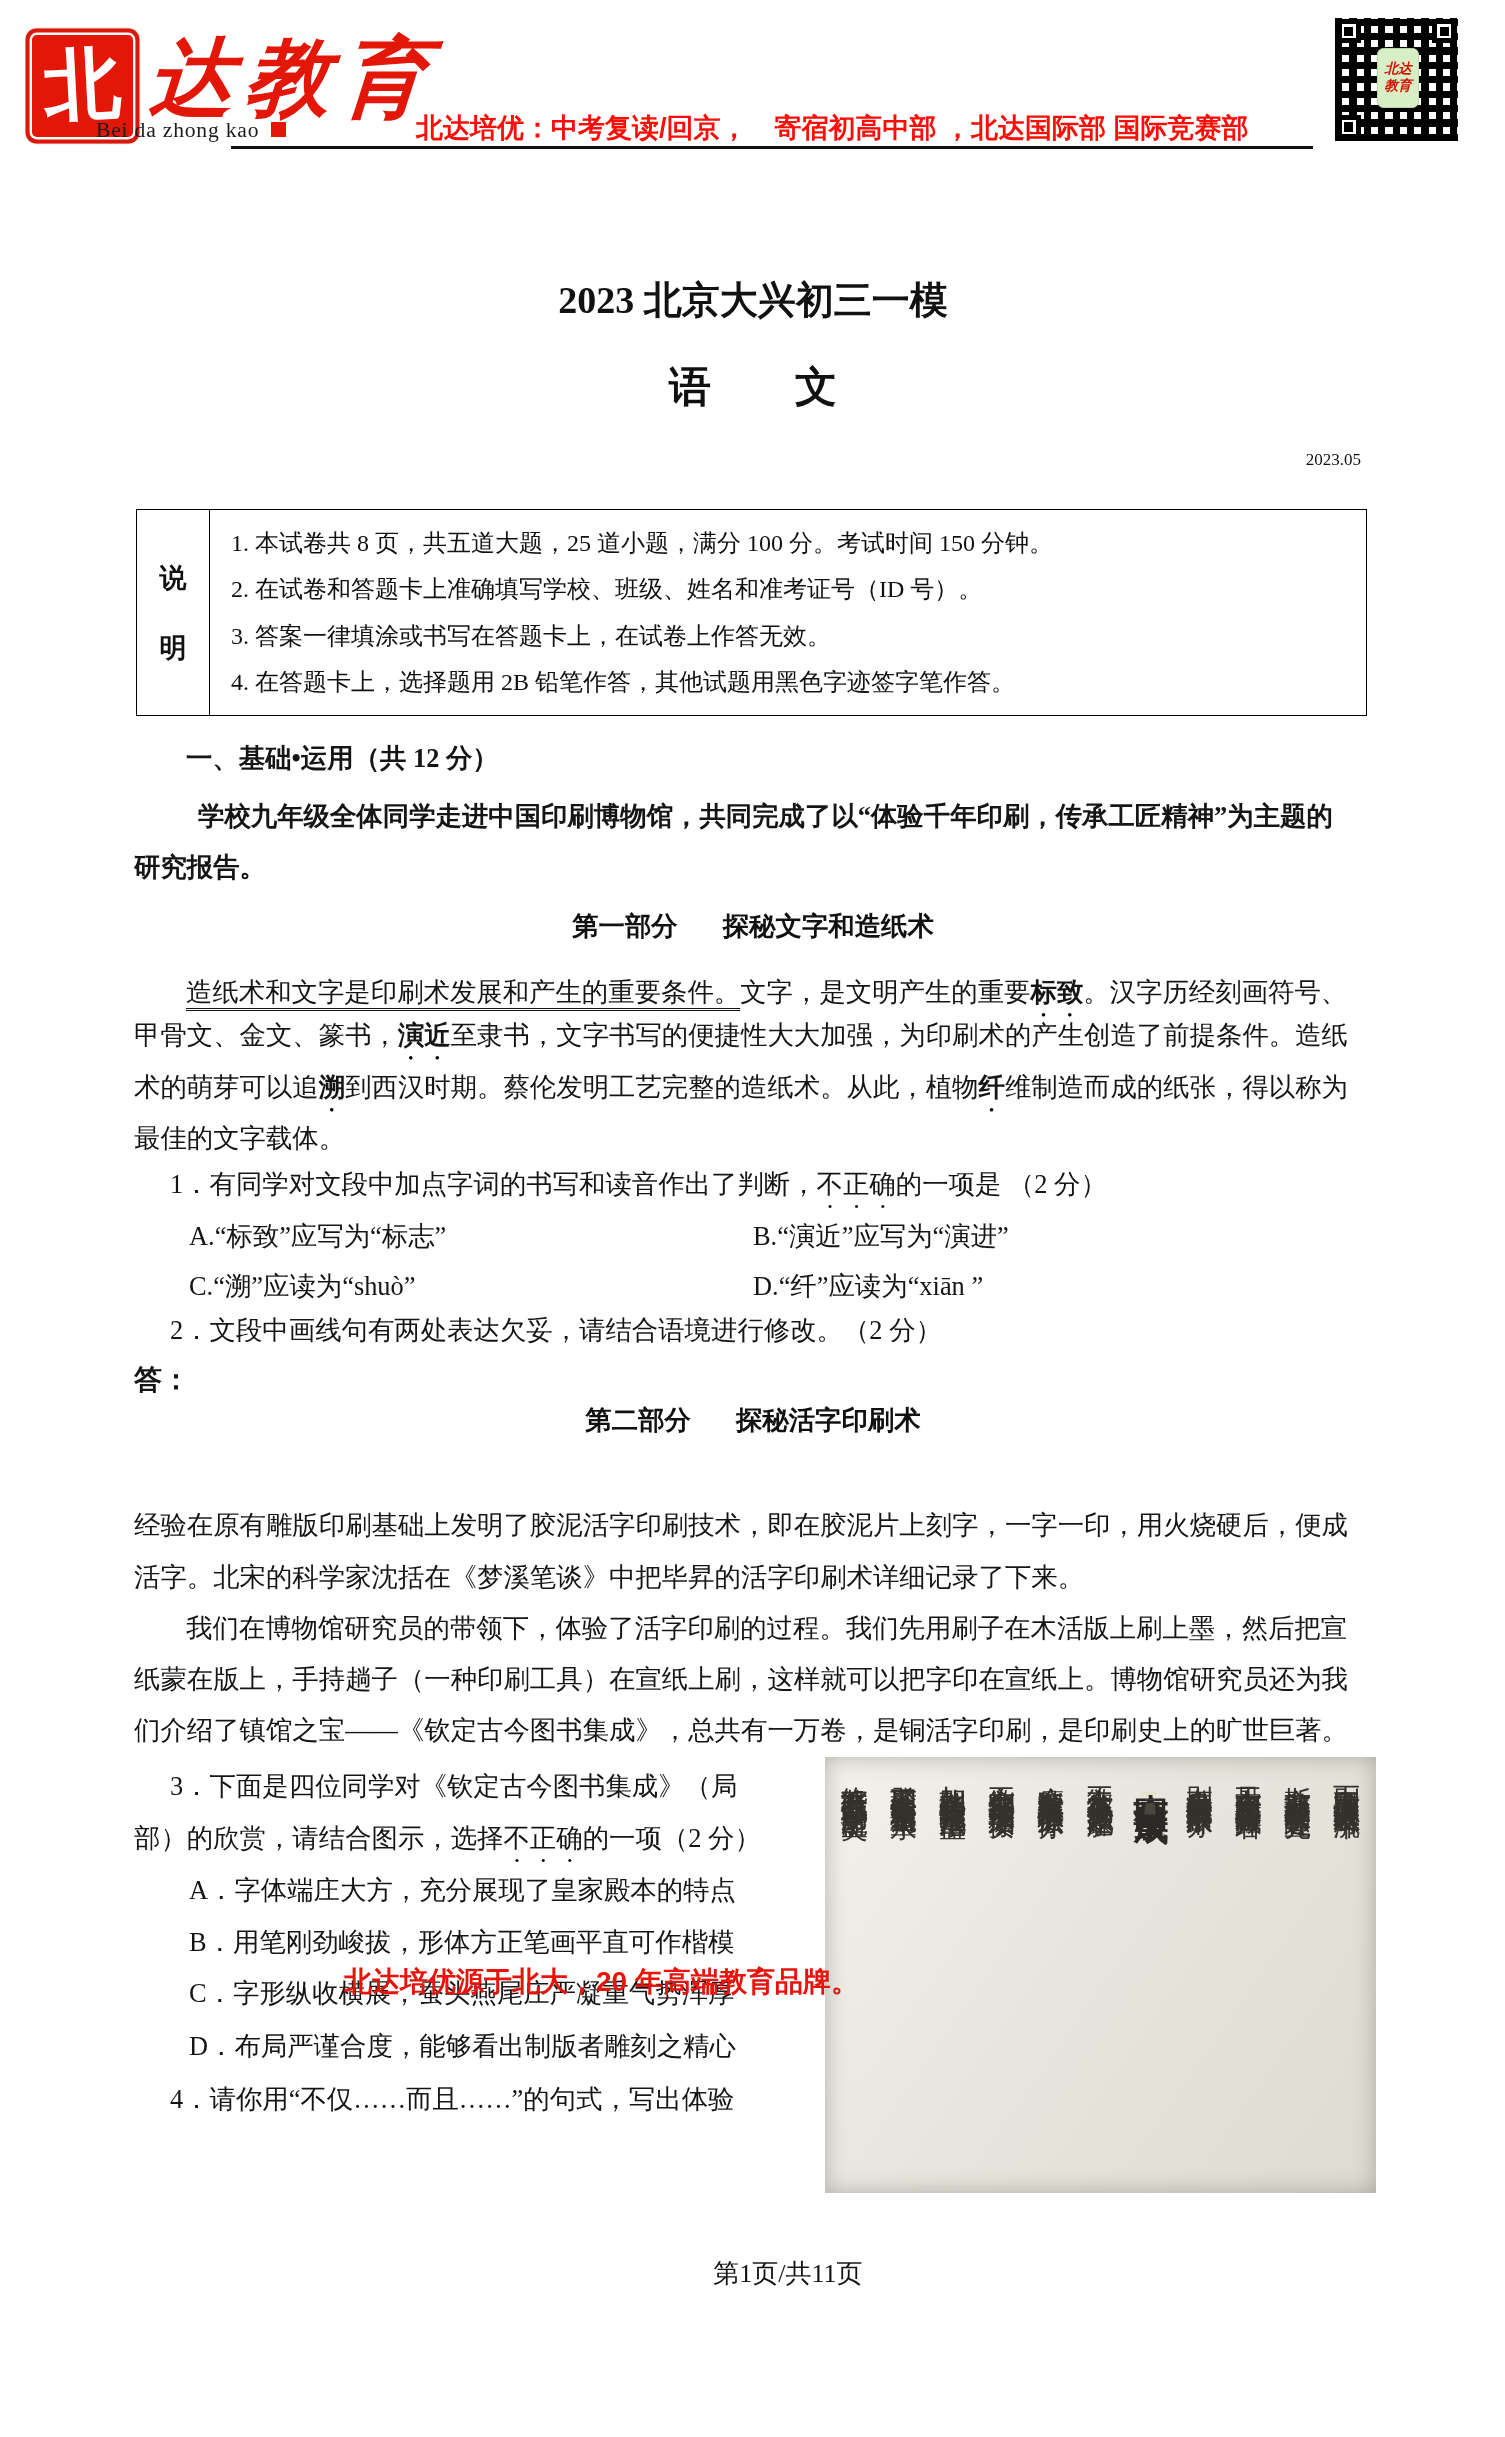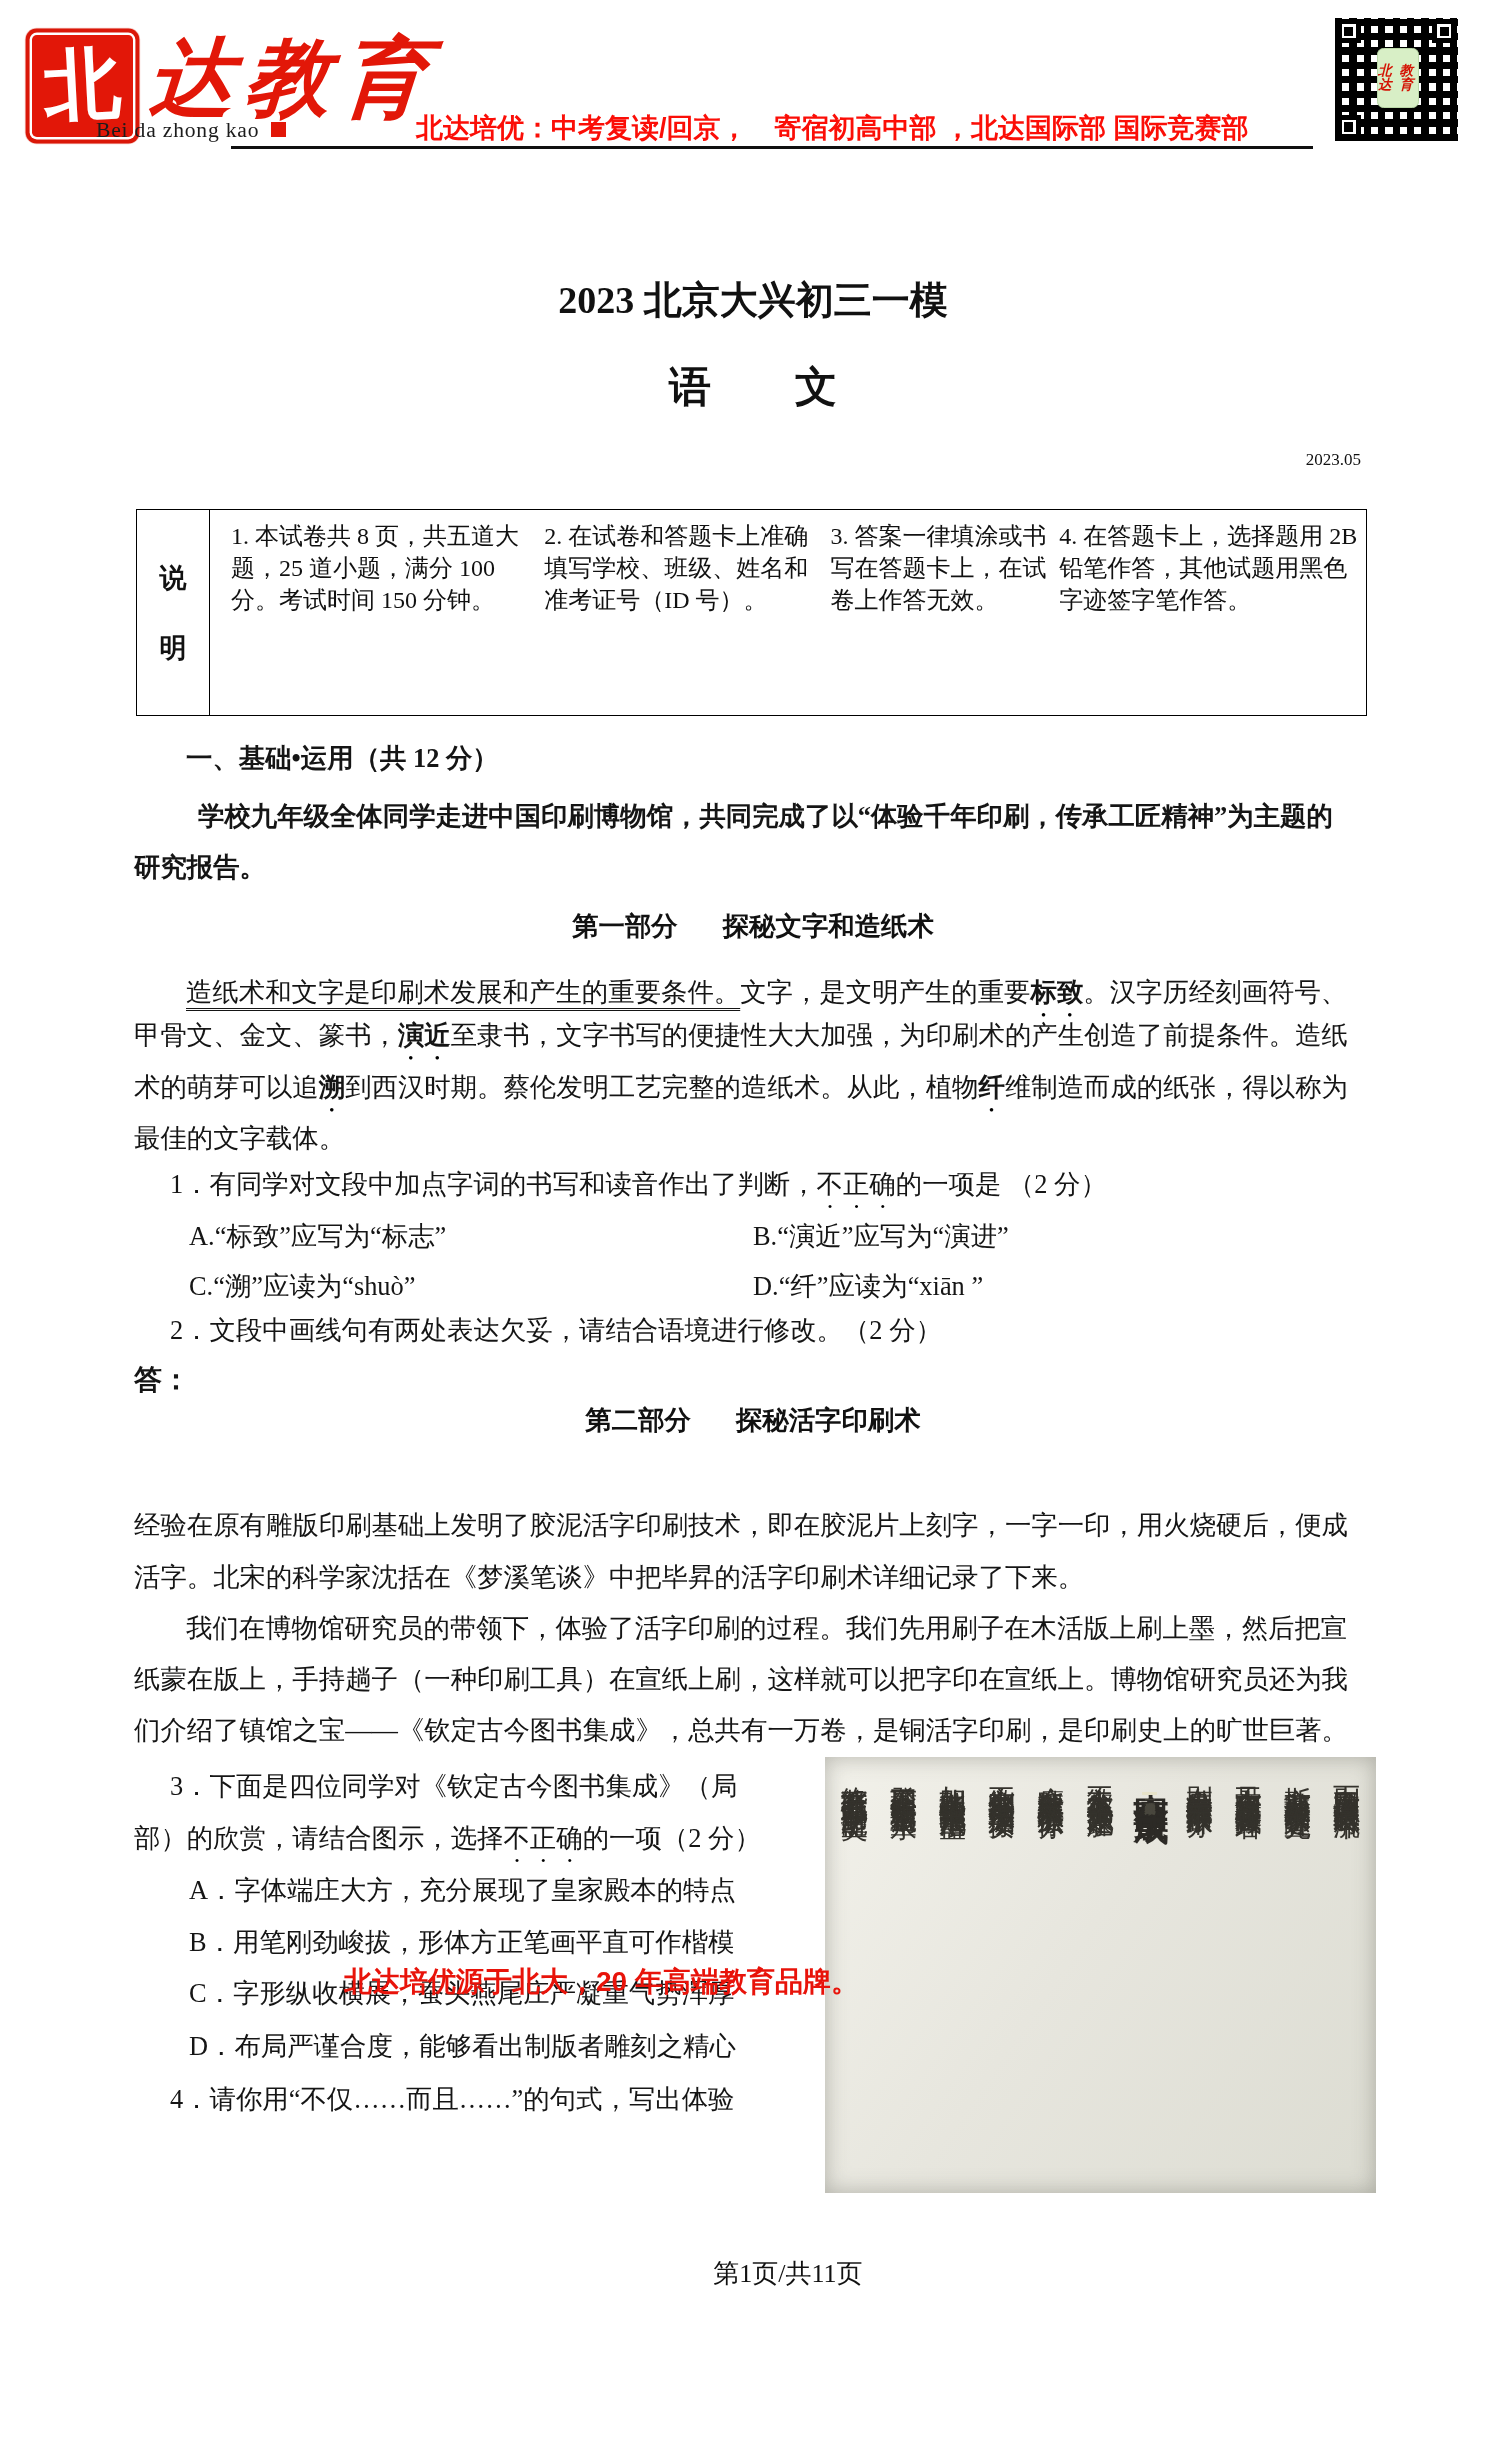--- a/index.html
+++ b/index.html
@@ -22,34 +22,34 @@
         font-family:"Liberation Sans","DejaVu Sans",sans-serif;}
   .rule{left:231px;top:146px;width:1082px;height:3.2px;background:#101010;}
   
   .qr{left:1335px;top:17.6px;width:123px;height:123px;background:#fff;
       background-image:repeating-linear-gradient(90deg,#000 0 7.2px,transparent 7.2px 14.4px),
                        repeating-linear-gradient(0deg,#000 0 7.2px,#fff 7.2px 14.4px);}
   .finder{position:absolute;width:24px;height:24px;border:5.6px solid #000;background:#fff;box-sizing:border-box;}
   .finder::after{content:"";position:absolute;inset:2.4px;background:#000;}
   .f-tl{left:1.6px;top:1.6px;} .f-tr{right:1.6px;top:1.6px;} .f-bl{left:1.6px;bottom:1.6px;}
   .qr-badge{position:absolute;left:42px;top:30px;width:40px;height:58px;background:#d8efc6;
-      border-radius:6.4px;border:0.8px solid #b9d8a6;display:flex;flex-direction:row;
+      border-radius:6.4px;border:0.8px solid #b9d8a6;display:flex;flex-direction:column;
       align-items:center;justify-content:center;gap:3.2px;}
   .qr-badge span{color:#d41405;font-size:13.6px;font-weight:bold;font-style:italic;line-height:1;}
   
   .exam-title{top:275px;font-size:38px;}
   .subject{top:359px;display:flex;justify-content:center;gap:84px;left:0;width:100%;
            font-size:42px;font-weight:bold;}
   .date{top:450px;right:145px;font-size:17px;}
   
   .notice{left:136px;top:509px;width:1231px;height:207px;border:1.6px solid #000;
           box-sizing:border-box;display:flex;}
   .notice-label{width:72px;border-right:1.6px solid #000;display:flex;flex-direction:column;
           align-items:center;justify-content:center;gap:34px;font-size:27px;font-weight:600;}
-  .notice-items{flex:1;display:flex;flex-direction:row;justify-content:space-around;
+  .notice-items{flex:1;display:flex;flex-direction:column;justify-content:space-around;
           padding:9.6px 8px 9.6px 21px;font-size:24px;}
   
   .em-dots{font-weight:bold;-webkit-text-emphasis:filled dot #000;text-emphasis:filled dot #000;
            -webkit-text-emphasis-position:under;text-emphasis-position:under right;}
   .dots{-webkit-text-emphasis:filled dot #000;text-emphasis:filled dot #000;
         -webkit-text-emphasis-position:under;text-emphasis-position:under right;}
   .u2{text-decoration:underline double;text-underline-offset:7.2px;text-decoration-thickness:0.8px;}
   .heading-flex{display:flex;justify-content:center;gap:45px;left:0;width:100%;
         font-size:26.4px;font-weight:bold;}
   

